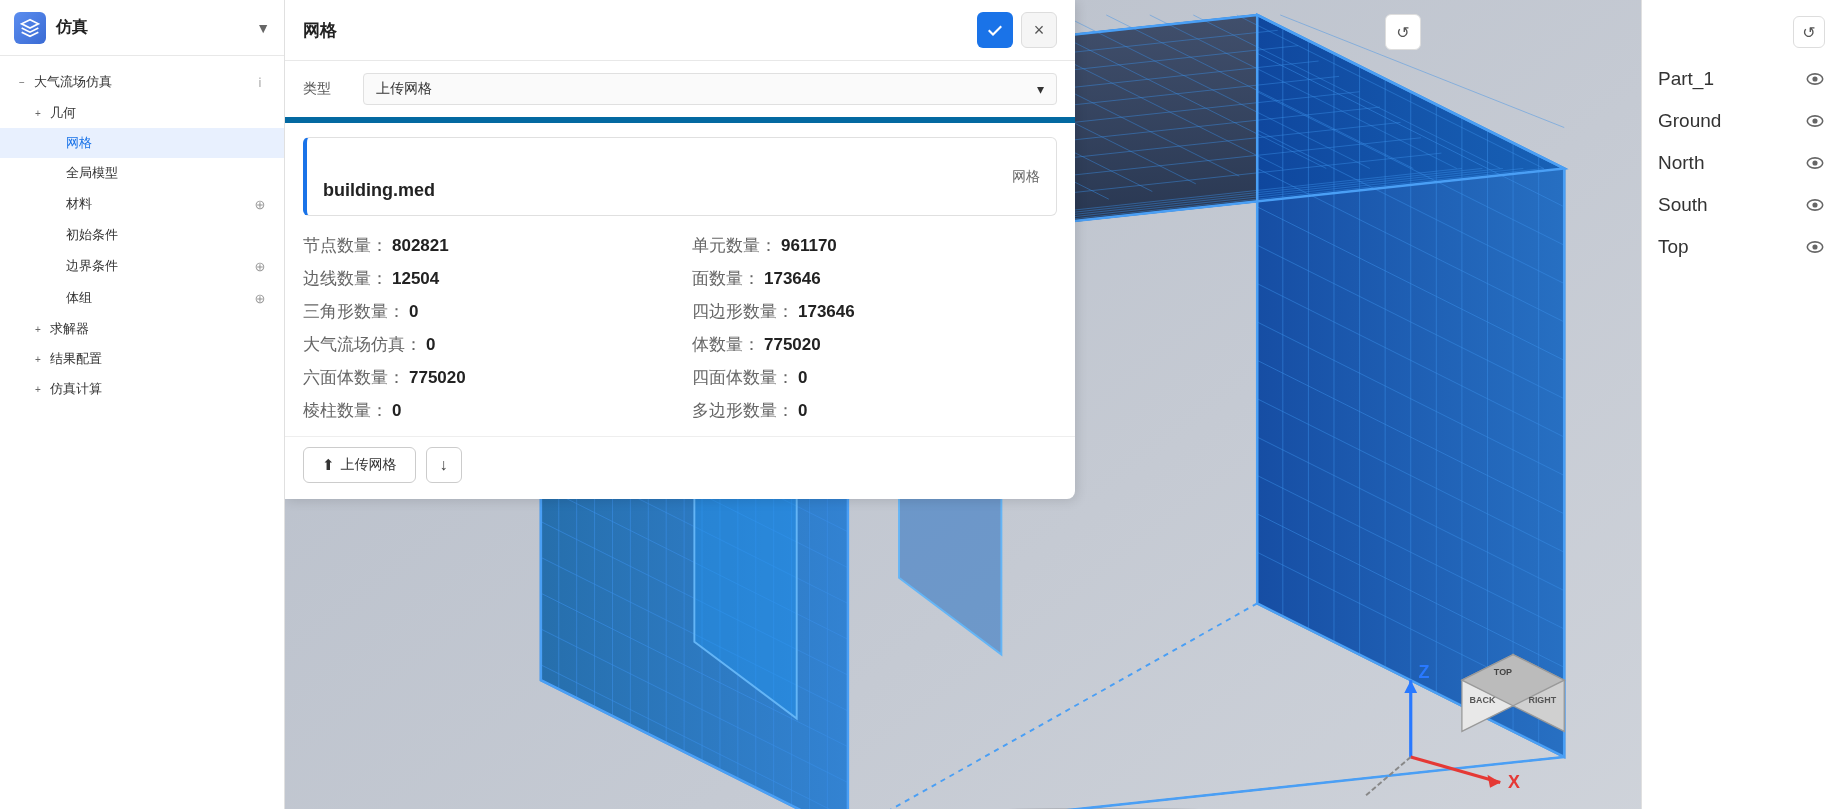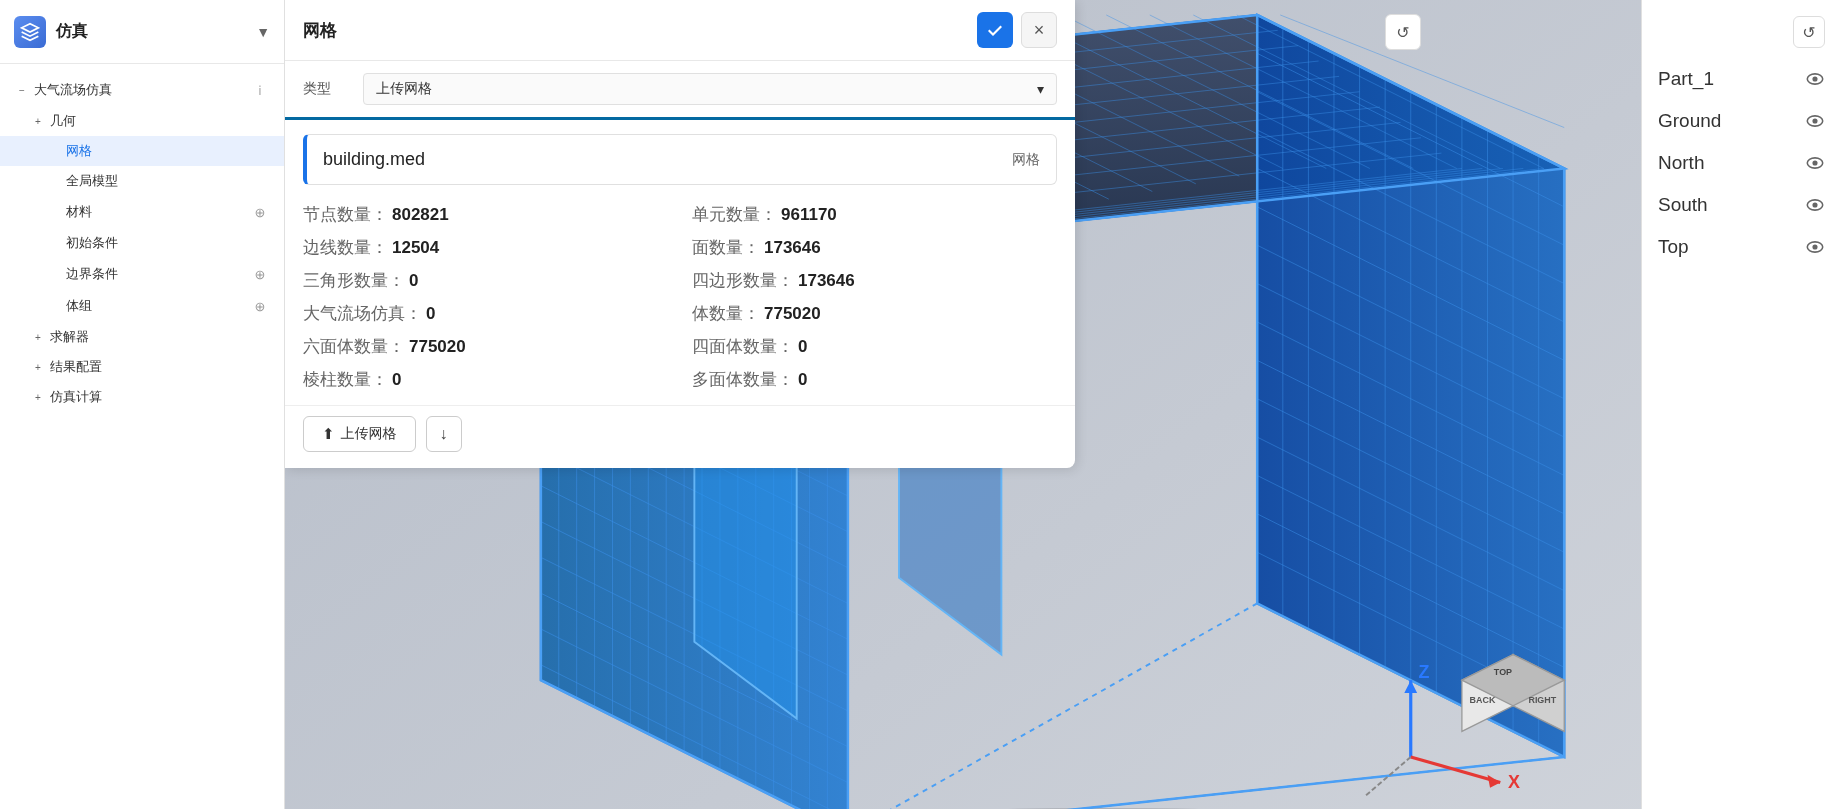--- a/index.html
+++ b/index.html
@@ -22,21 +22,21 @@
       display: flex;
       flex-direction: column;
       height: 100%;
     }
     .sidebar-header {
       display: flex;
       align-items: center;
       padding: 8px 14px;
       border-bottom: 1px solid #e8e8e8;
       background: #fff;
-      height: 64px;
+      height: 56px;
     }
     .sidebar-logo {
       width: 32px;
       height: 32px;
       background: linear-gradient(135deg, #5b8def 0%, #3a6bd4 100%);
       border-radius: 6px;
       display: flex;
       align-items: center;
       justify-content: center;
       margin-right: 10px;
@@ -170,21 +170,21 @@
       cursor: pointer;
       font-size: 18px;
       color: #555;
     }
 
     
     .type-row {
       display: flex;
       align-items: center;
       padding: 12px 18px;
-      border-bottom: 3px solid #0369a1;
+      border-bottom: 6px solid #0369a1;
     }
     .type-label {
       font-size: 14px;
       color: #555;
       width: 60px;
     }
     .type-select {
       flex: 1;
       display: flex;
       align-items: center;
@@ -204,22 +204,23 @@
       border: 1px solid #e0e0e0;
       border-radius: 6px;
       border-left: 4px solid #1a73e8;
       padding: 14px 16px;
       display: flex;
       align-items: center;
       justify-content: space-between;
     }
     .file-name {
       font-size: 18px;
-      font-weight: 400;
+      font-weight: 700;
       color: #222;
+      margin-top: 28px;
     }
     .file-type-badge {
       font-size: 14px;
       color: #666;
     }
 
     
     .stats-grid {
       padding: 4px 18px 14px;
       display: grid;
@@ -682,21 +683,21 @@
       </div>
       <div class="stat-row">
         <span class="stat-label">四面体数量：</span>
         <span class="stat-value">0</span>
       </div>
       <div class="stat-row">
         <span class="stat-label">棱柱数量：</span>
         <span class="stat-value">0</span>
       </div>
       <div class="stat-row">
-        <span class="stat-label">多面体数量：</span>
+        <span class="stat-label">多边形数量：</span>
         <span class="stat-value">0</span>
       </div>
     </div>
 
     <div class="upload-row">
       <button class="upload-btn">
         <span style="font-size:15px;">⬆</span>
         <span>上传网格</span>
       </button>
       <div class="download-btn">

